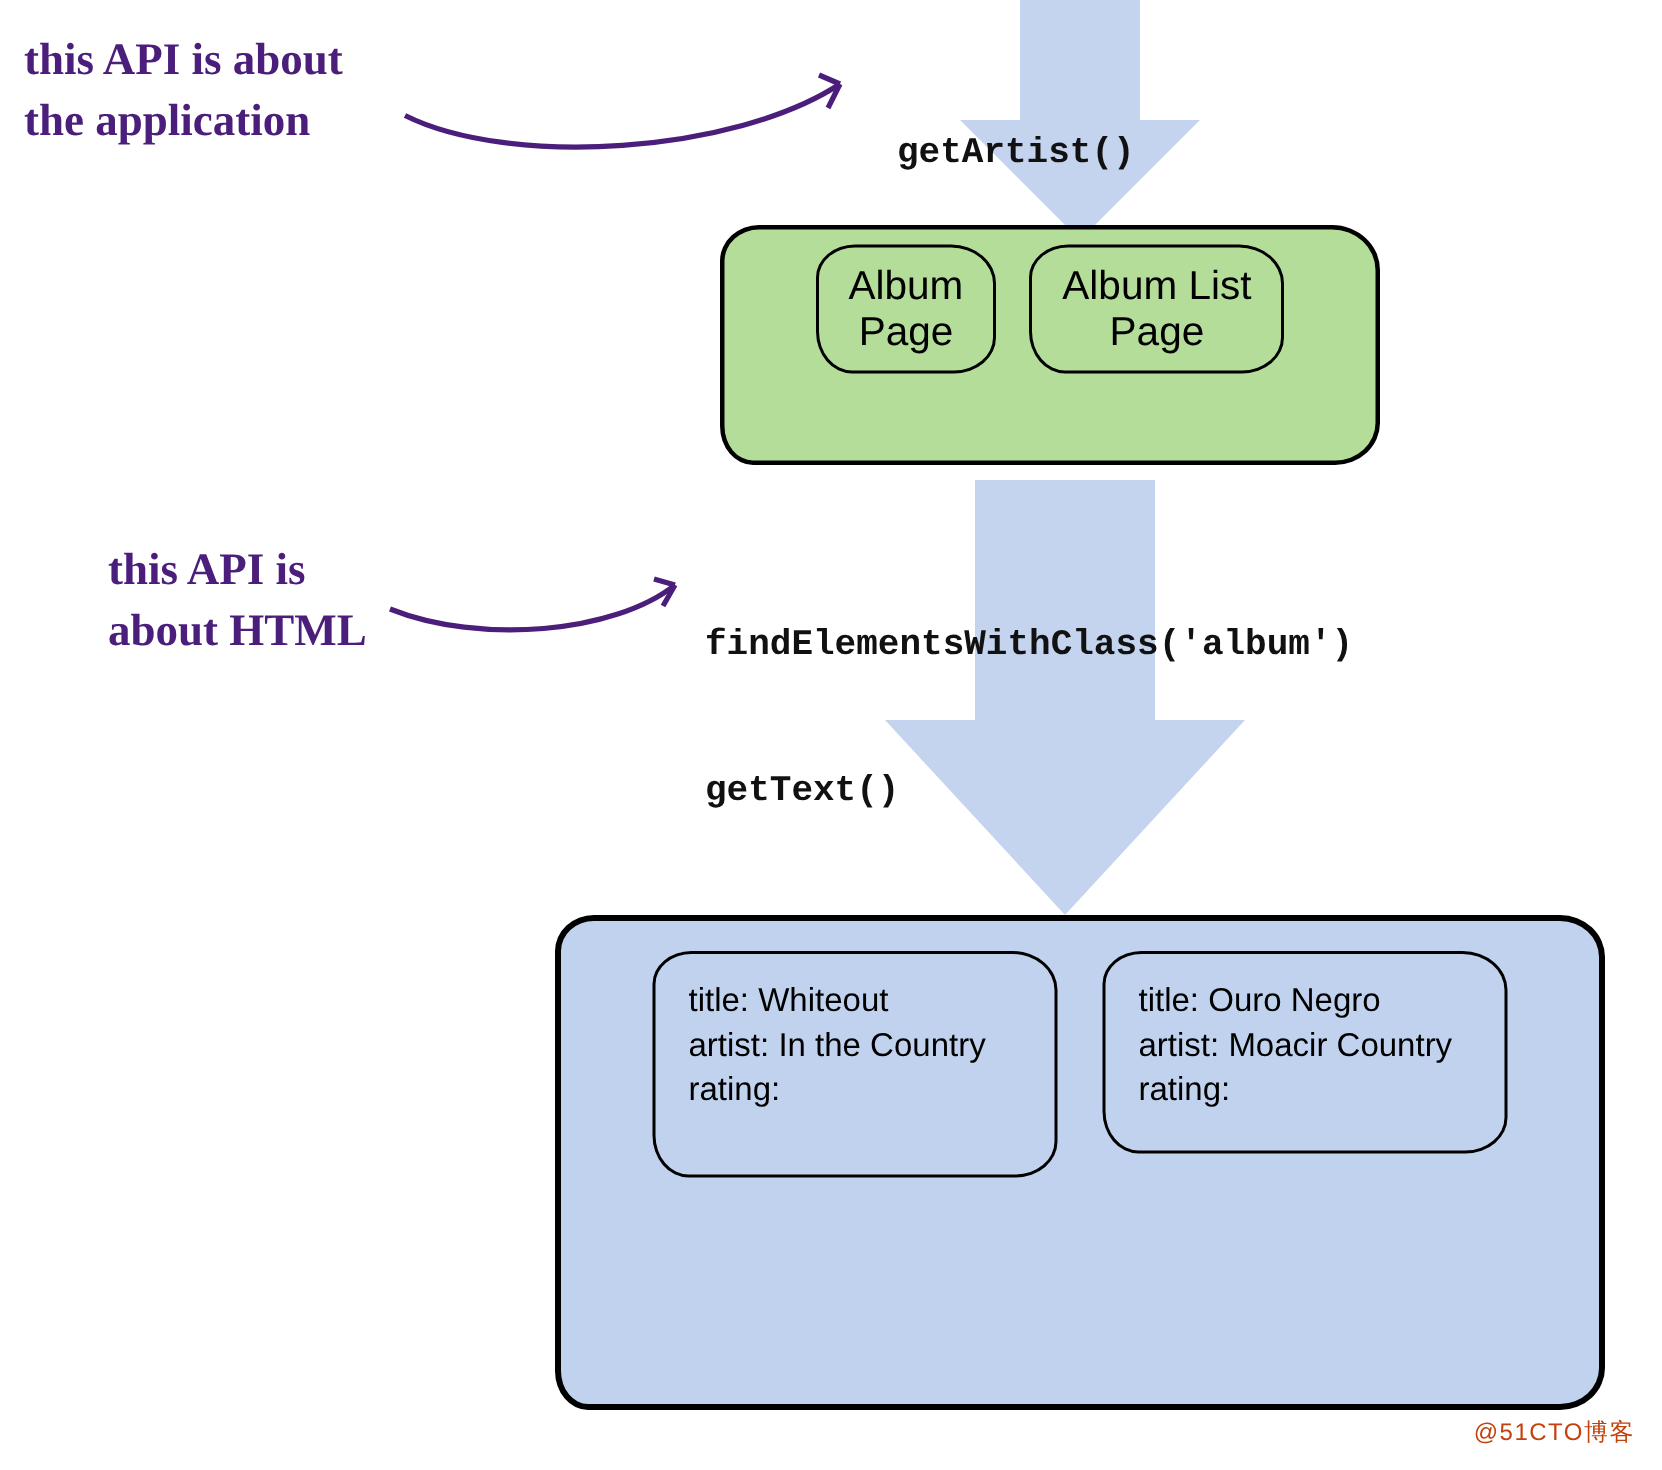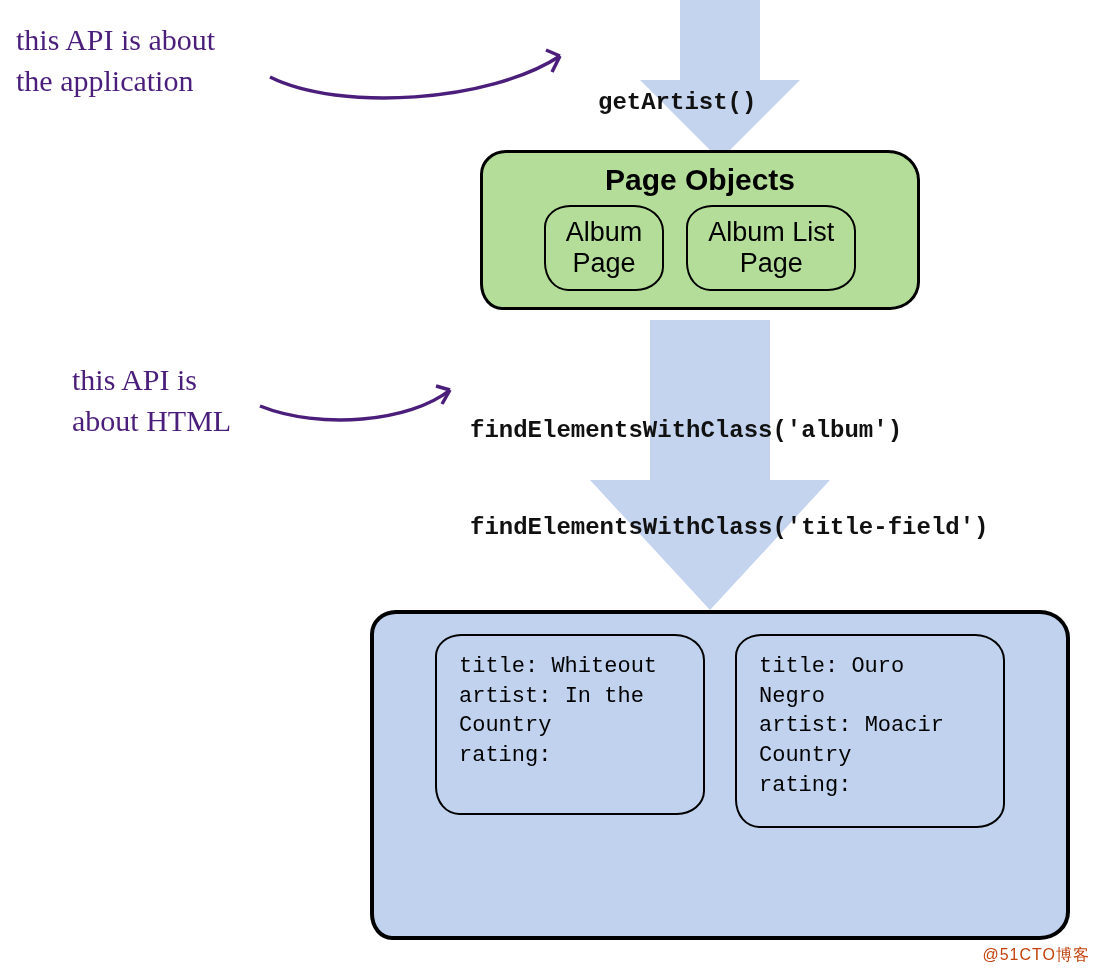--- a/index.html
+++ b/index.html
@@ -8,21 +8,21 @@
     height: 980px;
     position: relative;
     background: #fff;
     font-family: -apple-system, BlinkMacSystemFont, "Segoe UI", sans-serif;
   }
   .handwritten {
     font-family: "Comic Sans MS", "Segoe Script", cursive;
     color: #4a1e7a;
     font-size: 30px;
     line-height: 1.35;
-    font-weight: 400;
+    font-weight: 700;
   }
   .code {
     font-family: "Courier New", Courier, monospace;
     font-size: 24px;
     font-weight: 600;
     color: #111;
     line-height: 1.35;
     white-space: pre;
   }
   .box-title {
@@ -65,21 +65,20 @@
   .html-wrapper .box-title { font-size: 36px; line-height: 1.15; margin-bottom: 24px; }
   .hw-items { display:flex; gap: 30px; justify-content:center; align-items:flex-start; }
   .hw-item {
     border: 2.5px solid #000;
     border-radius: 26px 30px 28px 24px / 22px 26px 24px 28px;
     padding: 16px 22px 42px 22px;
     width: 270px;
     font-size: 22px;
     background: #c1d2ee;
     line-height: 1.35;
-    font-family: Liberation Mono, monospace;
   }
   .hw-item .row { display:block; }
   .watermark {
     position:absolute; right:18px; bottom:14px;
     color:#c2410c; font-size:16px; letter-spacing:1px;
   }
   
   .big-arrow {
     position:absolute;
     fill:#c1d2ee;
@@ -107,41 +106,39 @@
   <path d="M10 45 C 80 80, 230 70, 300 24"></path>
   <path d="M300 24 L286 18 M300 24 L292 40"></path>
 </svg>
 
 <div class="code" style="position:absolute; left:598px; top:22px;">
   <div>getArtist()</div>
   <div>updateRating(5)</div>
 </div>
 
 <div class="page-objects">
-  <div class="box-title">Page Objects</div>
   <div class="po-items">
     <div class="po-item" style="white-space:pre-line;">Album
 Page</div>
     <div class="po-item" style="white-space:pre-line;">Album List
 Page</div>
   </div>
 </div>
 
 <div class="handwritten" style="position:absolute; left:72px; top:360px;">
   <div>this API is</div>
   <div>about HTML</div>
 </div>
 <svg class="hand-arrow" style="left:250px; top:370px; width:220px; height:70px;">
   <path d="M10 36 C 70 60, 160 52, 200 20"></path>
   <path d="M200 20 L186 16 M200 20 L192 34"></path>
 </svg>
 
 <div class="code" style="position:absolute; left:470px; top:350px;">
   <div>findElementsWithClass('album')</div>
-  <div>findElementsWithClass('title-field')</div>
   <div>getText()</div>
   <div>click()</div>
   <div>findElementsWithClass('ratings-field')</div>
   <div>setText(5)</div>
 </div>
 
 <div class="html-wrapper">
   <div class="hw-items">
     <div class="hw-item">
       <span class="row"><span>title:</span> <span>Whiteout</span></span>

